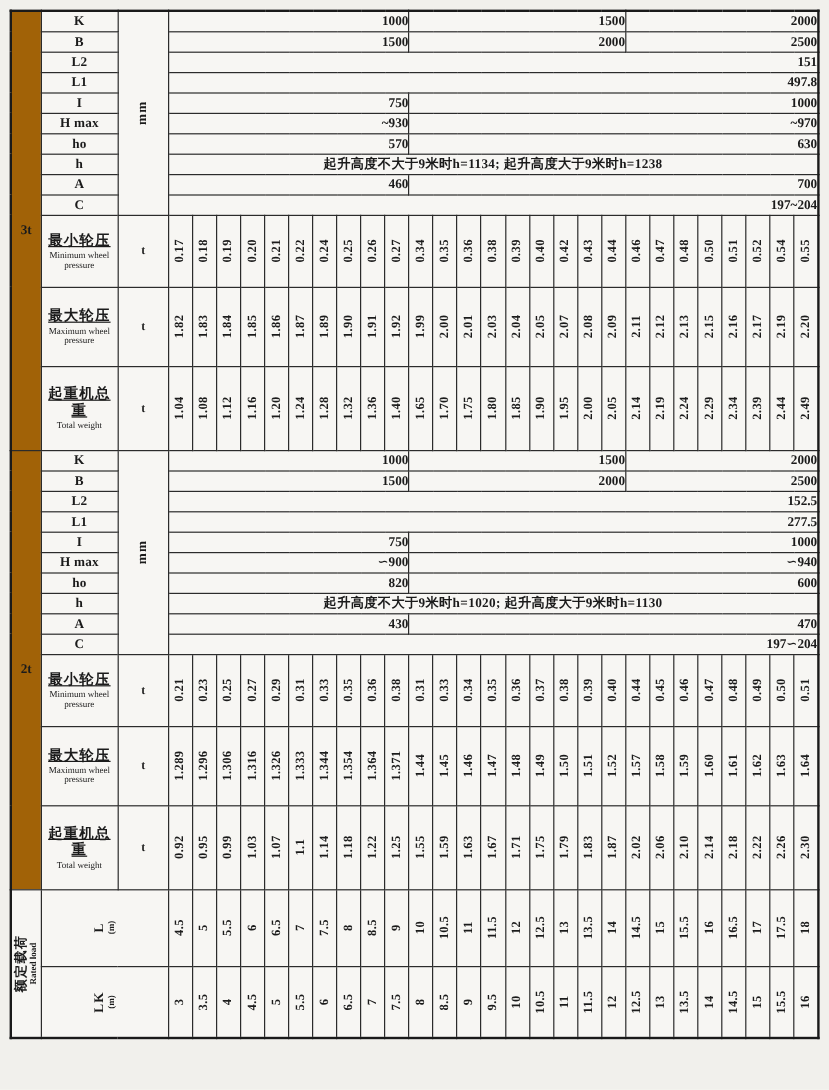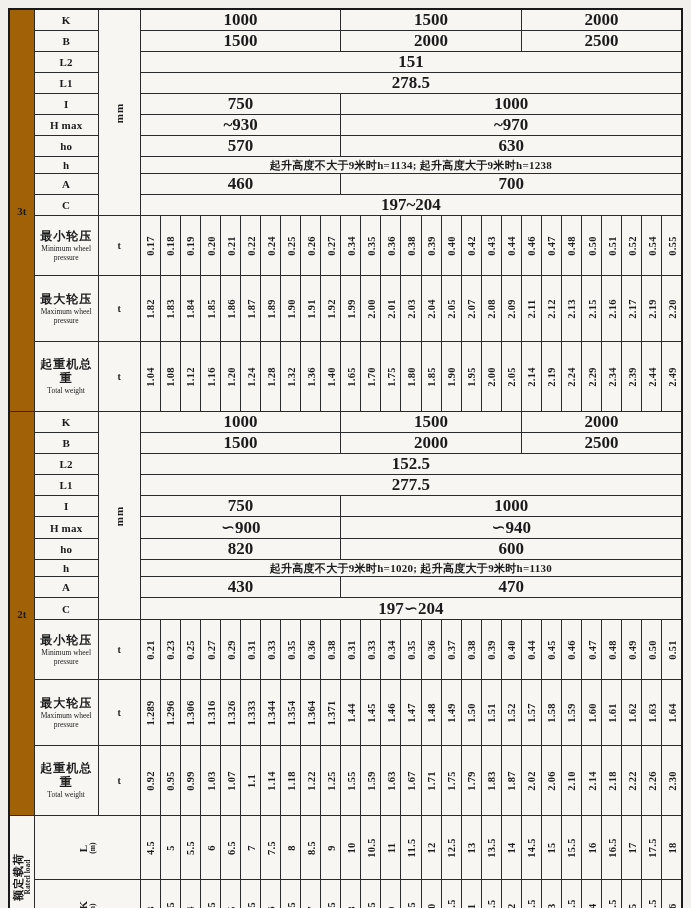--- a/index.html
+++ b/index.html
@@ -26,25 +26,25 @@
 
   tr.r-dim   { height:17px; }
   tr.r-min   { height:60px; }
   tr.r-max   { height:66px; }
   tr.r-total { height:70px; }
   tr.r-foot1 { height:64px; }
   tr.r-foot2 { height:60px; }
 
   .cap       { font-weight:bold; font-size:11px; background:#a16207; }
   .rlabel    { font-weight:bold; font-size:11px; letter-spacing:0.2px; }
-  .dimval    { font-weight:bold; font-size:17px; }
+  .dimval    { font-weight:bold; font-size:11px;text-align:right; }
   .htext     { font-weight:bold; font-size:11px; letter-spacing:0.3px; }
   .unit-t    { font-weight:bold; font-size:10px; }
 
-  .plabel .zh { font-weight:bold; font-size:12px; letter-spacing:1px; line-height:14px; }
+  .plabel .zh { font-weight:bold; font-size:12px; letter-spacing:1px; line-height:14px;text-decoration:underline; }
   .plabel .en { font-weight:normal; font-size:7.5px; line-height:8.5px; margin-top:2px; }
 
   .rcell { position:relative; }
   .rot {
     position:absolute; left:50%; top:50%;
     transform:translate(-50%,-50%) rotate(-90deg);
     white-space:nowrap;
     font-weight:bold; font-size:10.5px;
     letter-spacing:0.3px;
   }
@@ -111,21 +111,21 @@
           <td class="dimval" colspan="10">1500</td>
           <td class="dimval" colspan="9">2000</td>
           <td class="dimval" colspan="8">2500</td>
         </tr>
         <tr class="r-dim">
           <td class="rlabel">L2</td>
           <td class="dimval" colspan="27">151</td>
         </tr>
         <tr class="r-dim">
           <td class="rlabel">L1</td>
-          <td class="dimval" colspan="27">278.5</td>
+          <td class="dimval" colspan="27">497.8</td>
         </tr>
         <tr class="r-dim">
           <td class="rlabel">I</td>
           <td class="dimval" colspan="10">750</td>
           <td class="dimval" colspan="17">1000</td>
         </tr>
         <tr class="r-dim">
           <td class="rlabel">H max</td>
           <td class="dimval" colspan="10">~930</td>
           <td class="dimval" colspan="17">~970</td>

